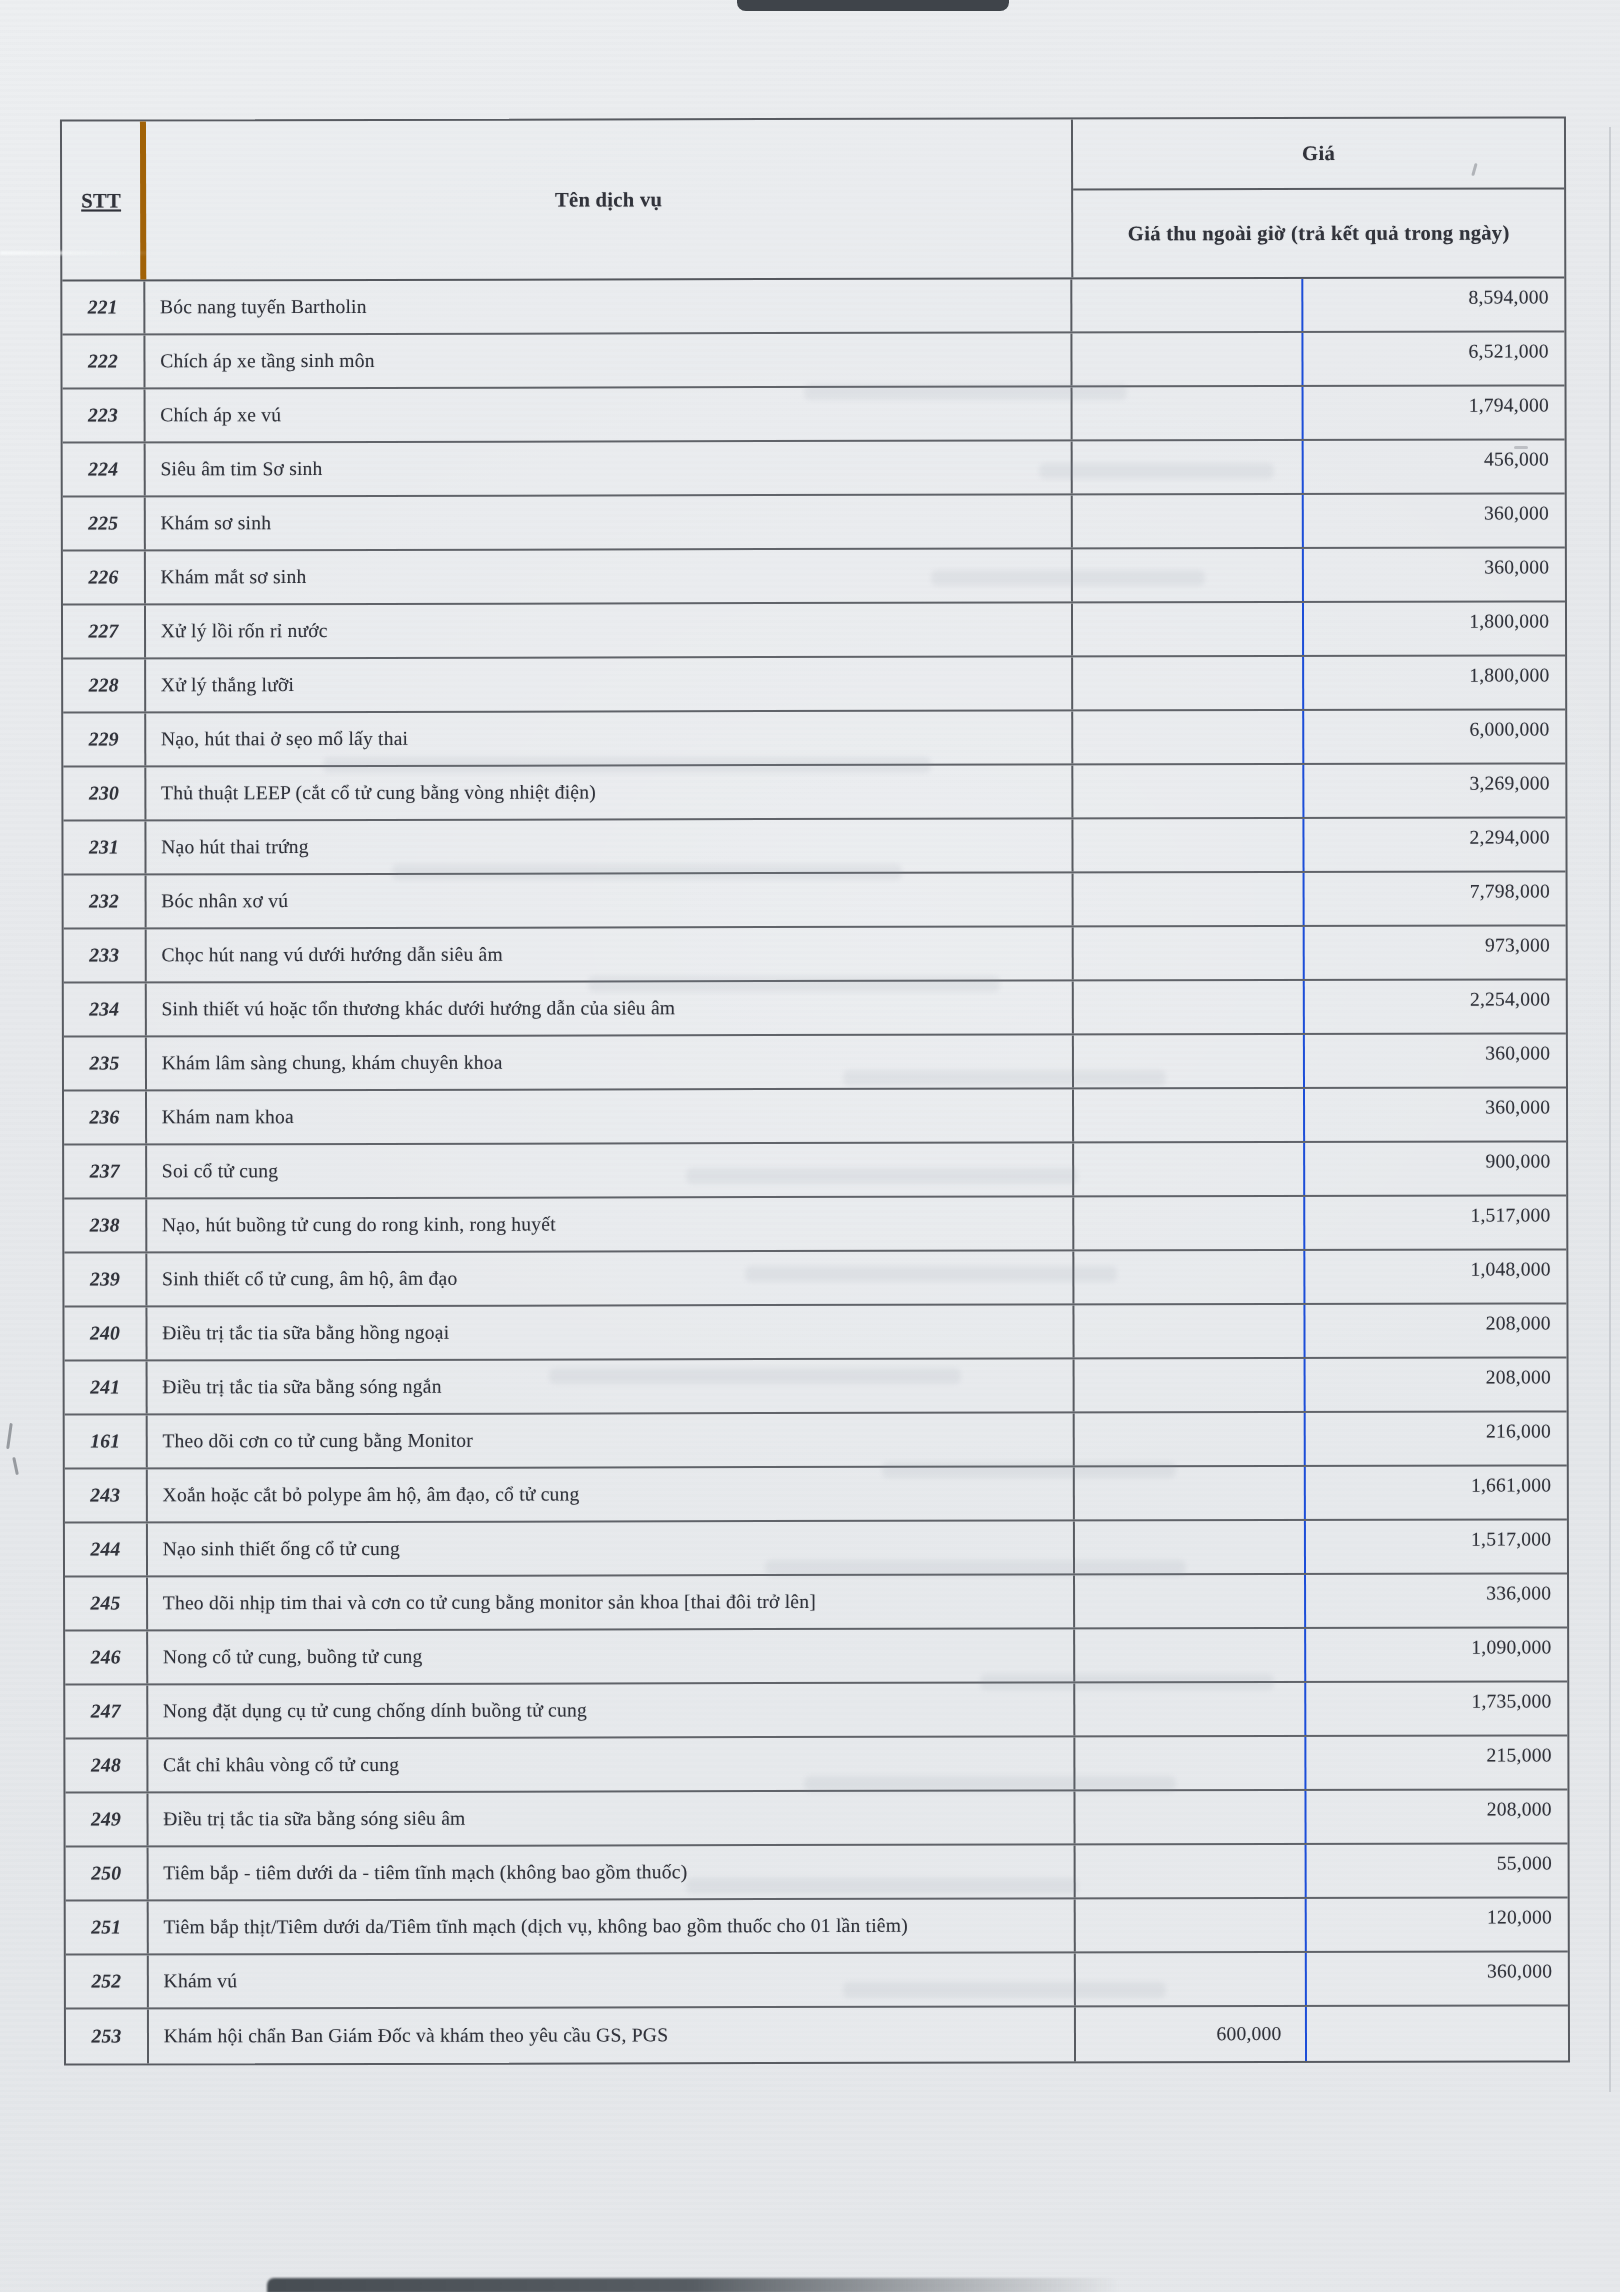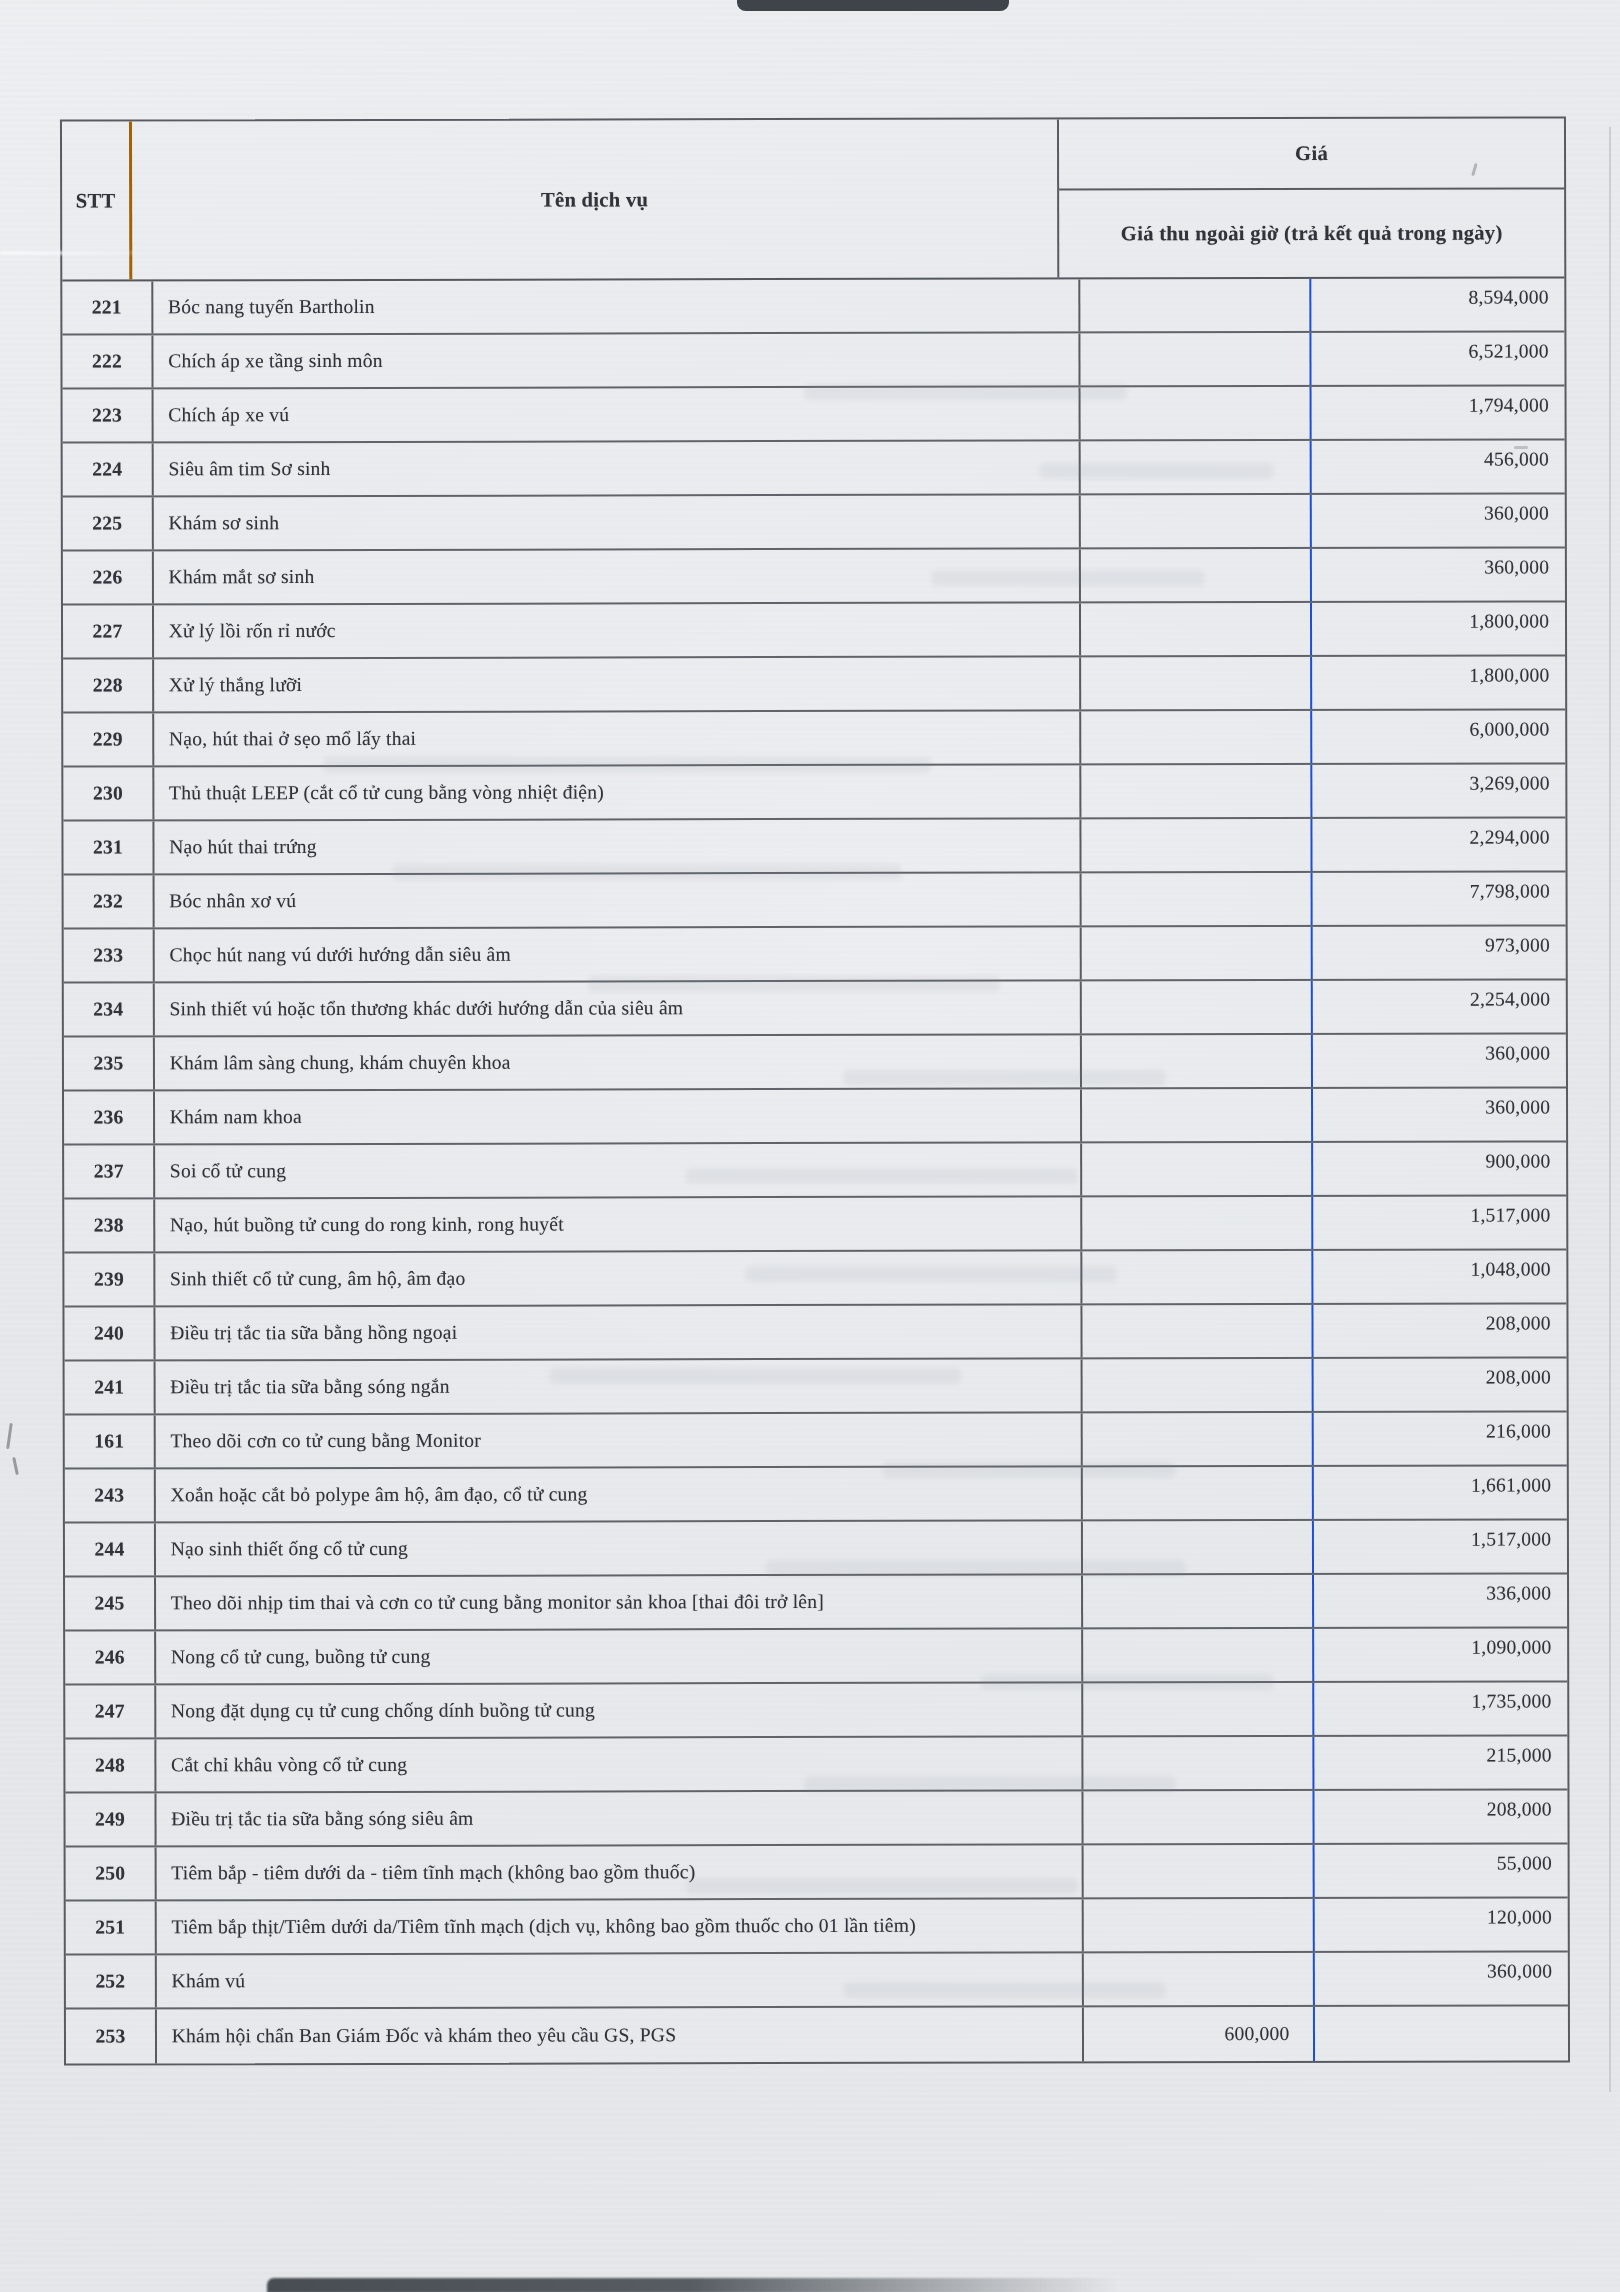--- a/index.html
+++ b/index.html
@@ -19,31 +19,31 @@
   .ptable{
     position:absolute;left:62px;top:118px;width:1506px;
     border:2px solid #585b61;border-top-width:2.9px;
     transform:rotate(-0.12deg);
     background:rgba(236,238,240,.35);
     box-sizing:border-box;
   }
   .thead{display:flex;height:160px;border-bottom:2.9px solid #54575d;box-sizing:border-box;}
   .hc{font-weight:bold;font-size:20.6px;letter-spacing:0.3px;
       text-shadow:0 0 1px rgba(48,50,58,.35);box-sizing:border-box;}
-  .h-stt{width:70px;border-right:3px solid #a16207;display:flex;align-items:center;justify-content:center;}
+  .h-stt{width:84px;border-right:6px solid #a16207;display:flex;align-items:center;justify-content:center;text-decoration:underline;}
   .h-service{width:927px;border-right:2px solid #585b61;display:flex;align-items:center;justify-content:center;}
   .h-price{flex:1;display:flex;flex-direction:column;}
   .h-price-top{height:71px;display:flex;align-items:center;justify-content:center;border-bottom:2px solid #585b61;box-sizing:border-box;}
   .h-price-bottom{flex:1;display:flex;}
   .h-p1{width:231px;border-right:2px solid #585b61;display:flex;align-items:center;justify-content:center;text-align:center;padding:0 7.8px;box-sizing:border-box;}
   .h-p2{flex:1;display:flex;align-items:center;justify-content:center;text-align:center;line-height:1.3;padding:0 9.8px;box-sizing:border-box;}
   .row{display:flex;border-bottom:2px solid #606369;min-height:54px;box-sizing:border-box;}
   .row:last-child{border-bottom:none;}
   .c{font-size:19.6px;letter-spacing:0.2px;text-shadow:0 0 1px rgba(48,50,58,.3);box-sizing:border-box;}
-  .c-stt{width:91px;border-right:2px solid #585b61;display:flex;align-items:center;justify-content:center;font-weight:bold;}
+  .c-stt{width:83px;border-right:2px solid #585b61;display:flex;align-items:center;justify-content:center;font-weight:bold;font-style:italic;}
   .c-service{width:927px;border-right:2px solid #585b61;display:flex;align-items:center;padding:7.8px 11.8px 7.8px 14.7px;line-height:1.35;}
   .c-p1{width:231px;border-right:2px solid #1d4ed8;display:flex;align-items:center;justify-content:flex-end;padding-right:23.5px;}
   .c-p2{flex:1;display:flex;align-items:flex-start;justify-content:flex-end;padding:7.8px 15.7px 0 0;font-family:Liberation Serif, serif;}
   
   .bar-top{position:absolute;left:737px;top:0;width:272px;height:10.8px;background:#3f444a;
            border-radius:0 0 8.8px 8.8px;filter:blur(0.7px);}
   .bar-bottom{position:absolute;left:267px;top:2278px;width:853px;height:14.7px;border-radius:6.9px 6.9px 0 0;
            background:linear-gradient(90deg,#474d53 0%,#575d63 50%,rgba(110,116,122,0) 100%);filter:blur(1.2px);}
   .paper-edge-right{position:absolute;top:127px;left:1609px;width:2px;height:1965px;background:#c3c7cc;opacity:.8;}
   .crease-left{position:absolute;left:0;top:251px;width:157px;height:3.9px;

